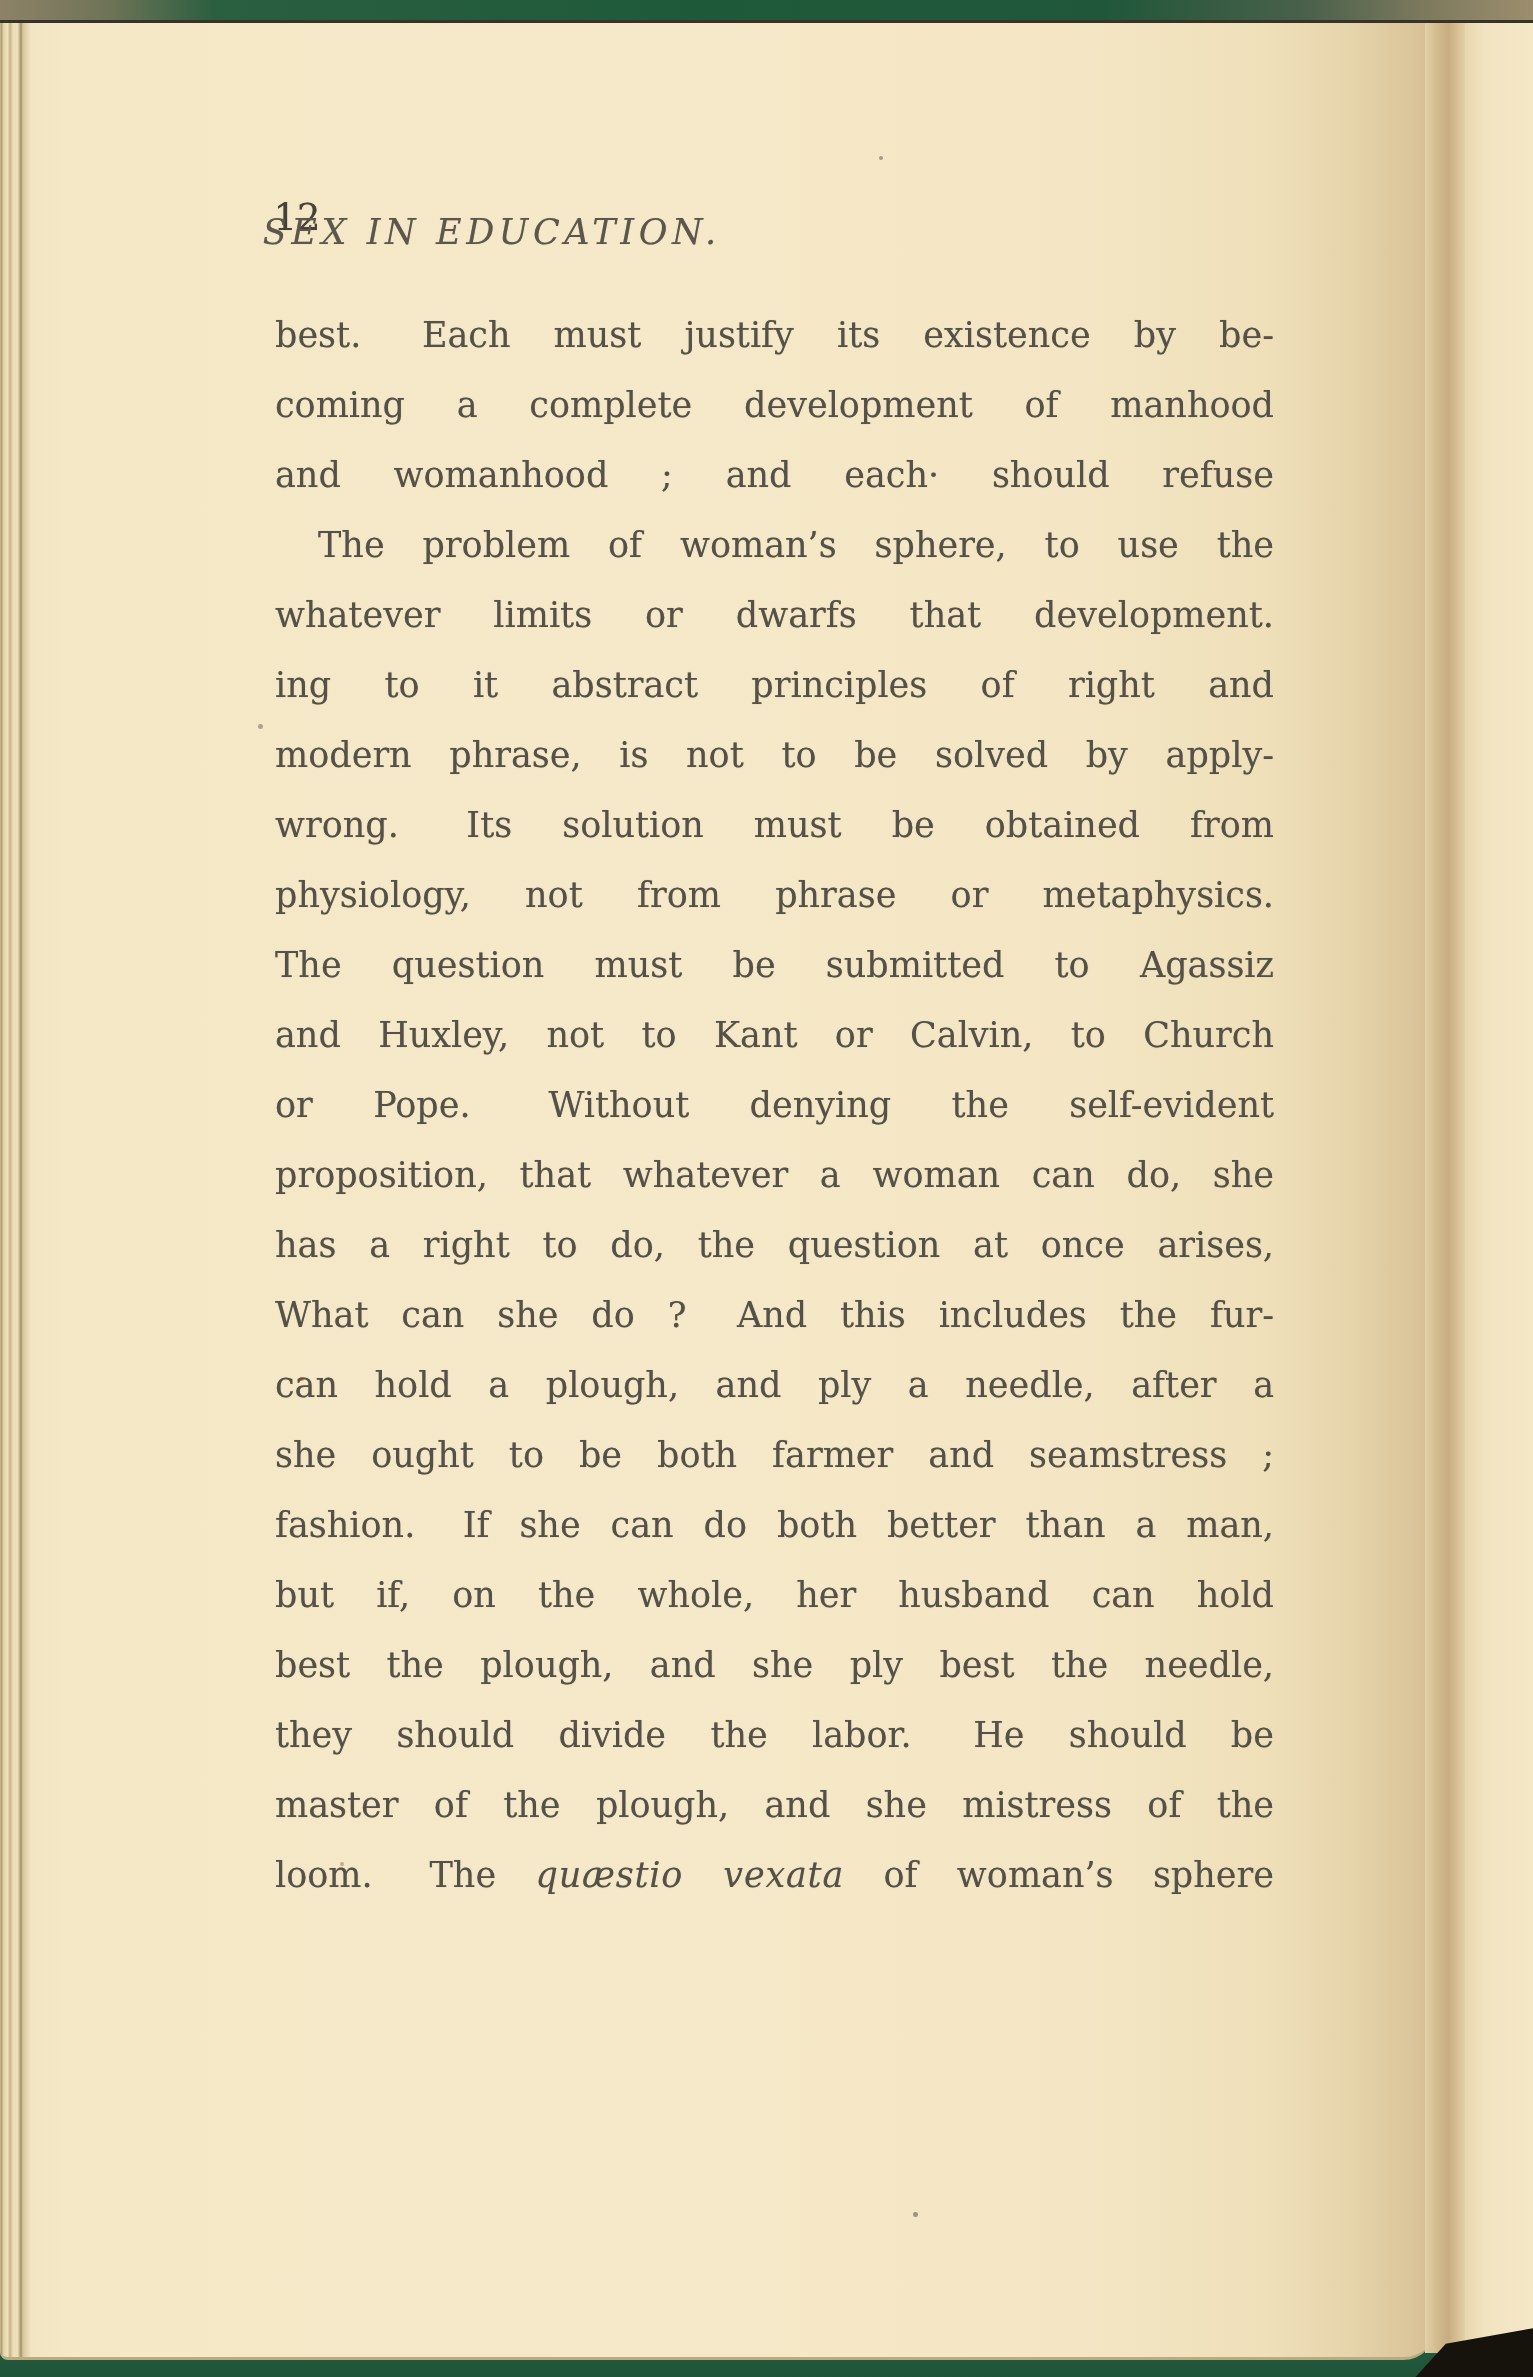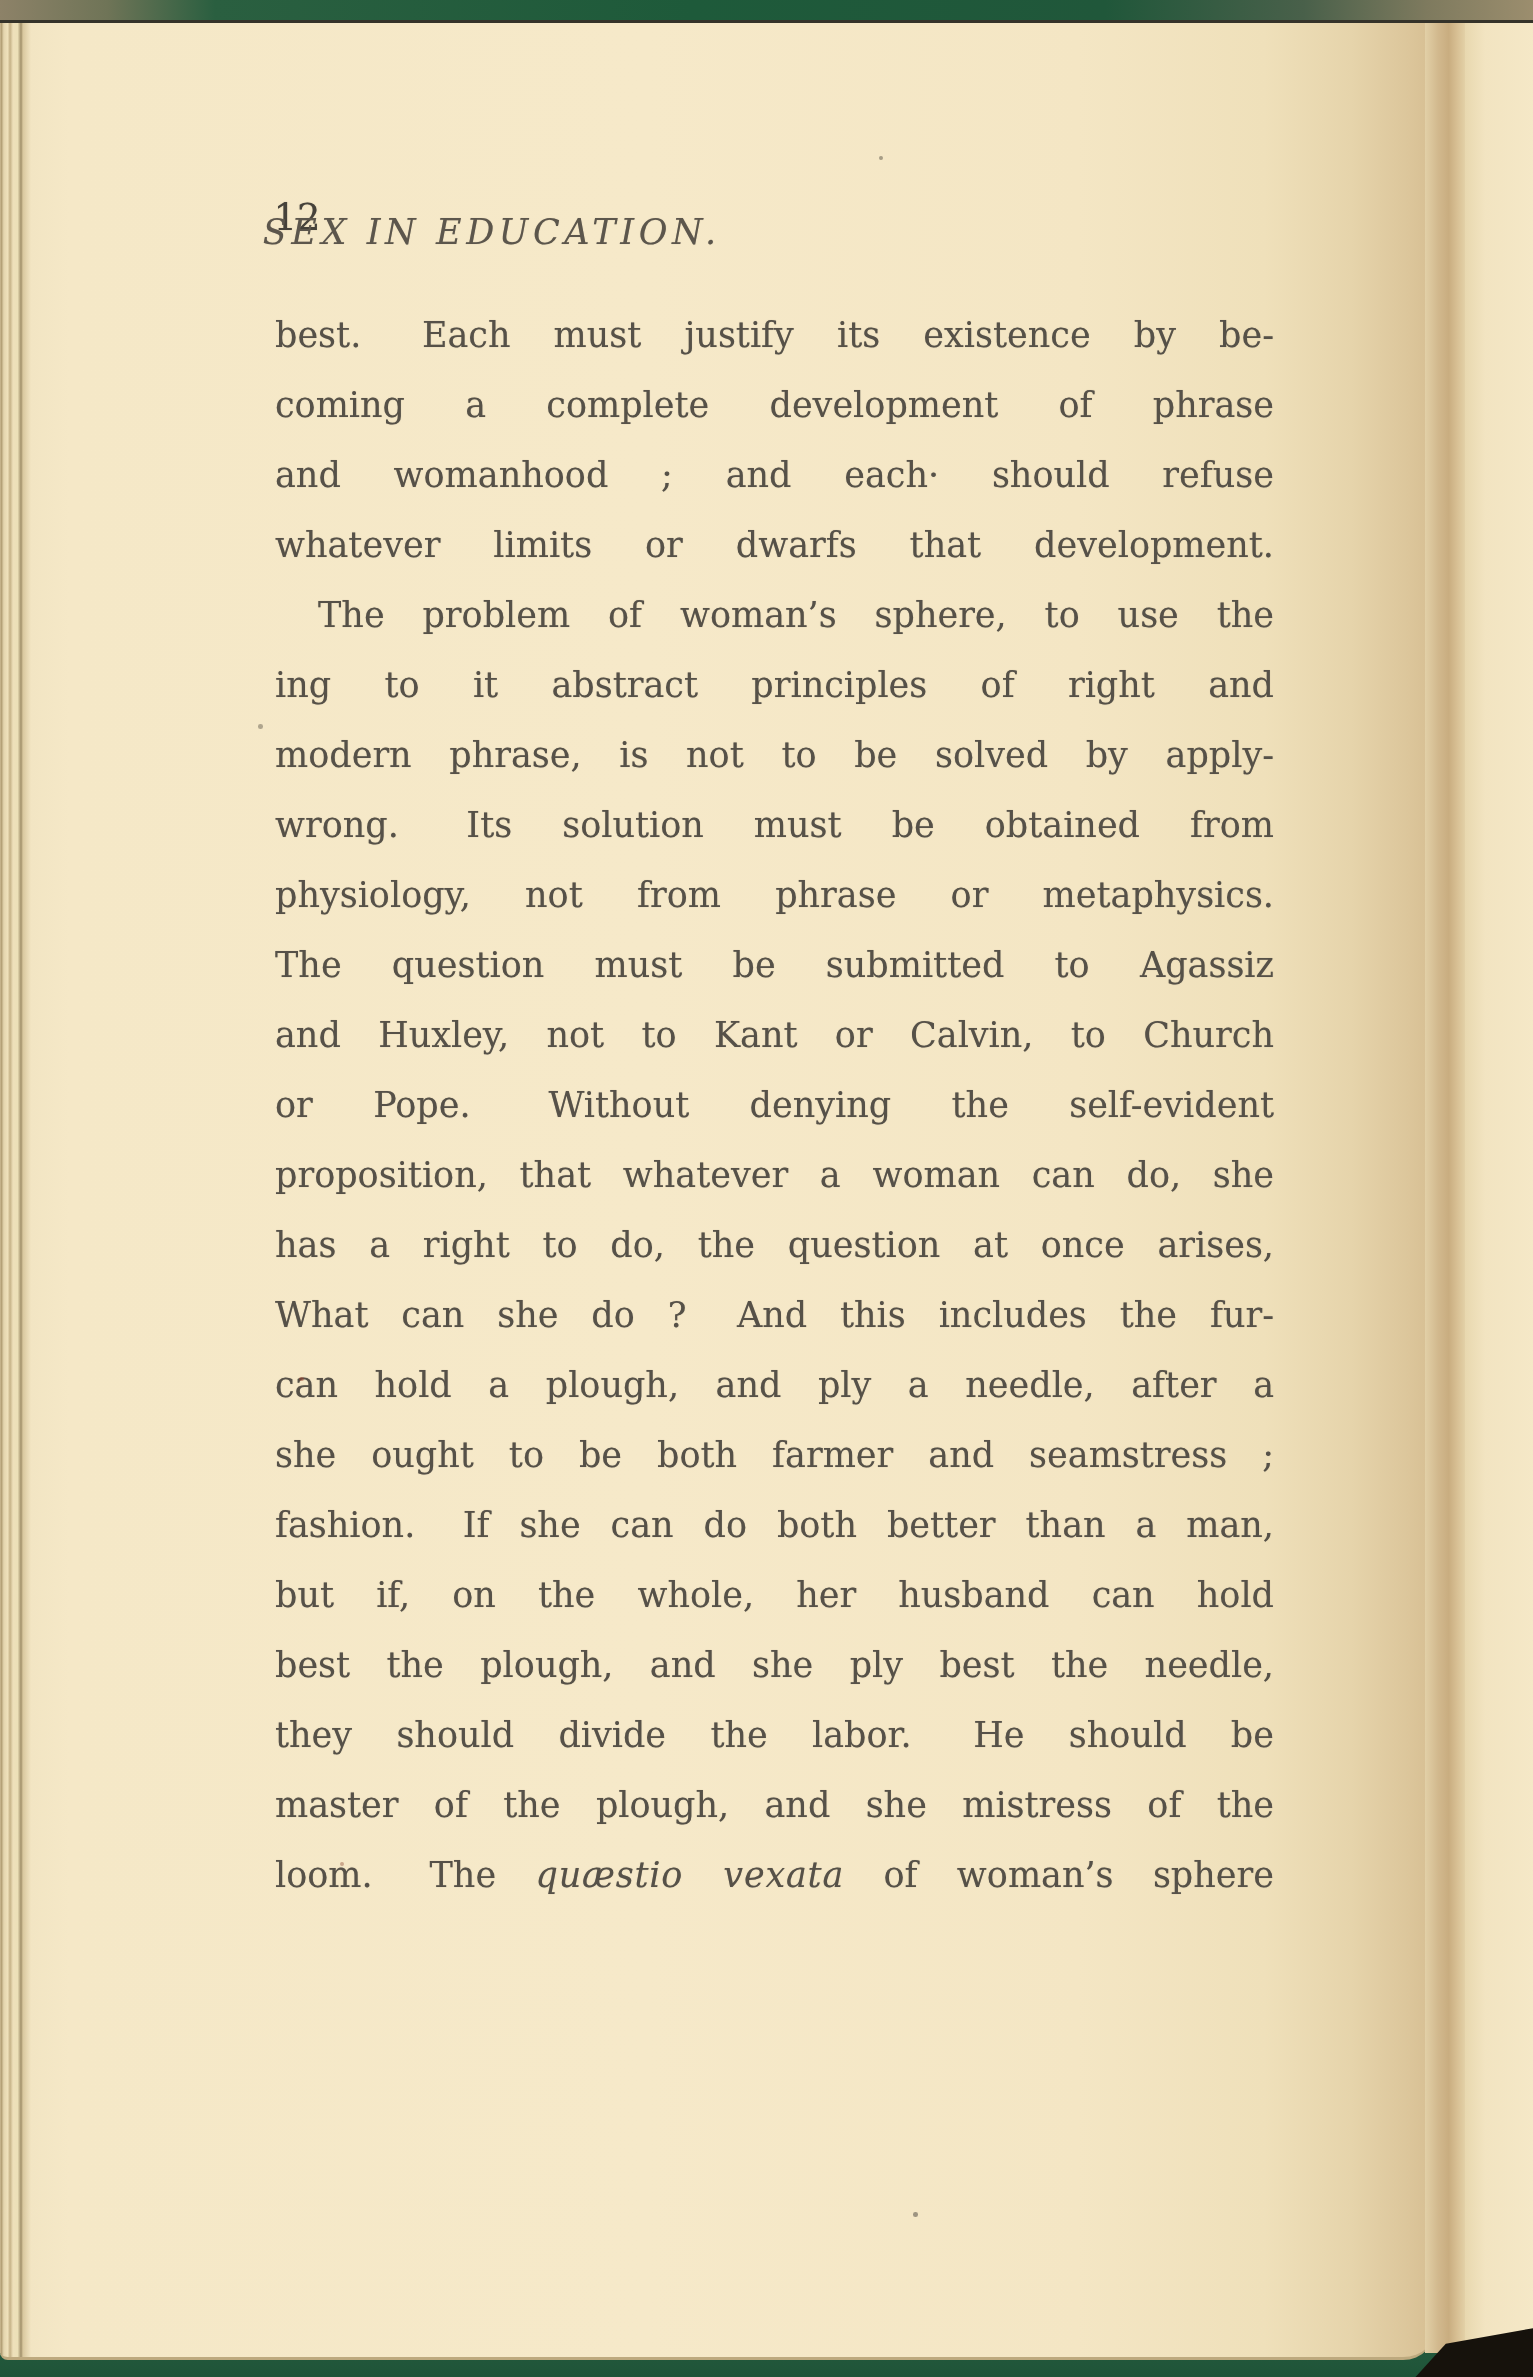--- a/index.html
+++ b/index.html
@@ -72,24 +72,24 @@
   <div class="gutter"></div>
   <div class="right-page"></div>
   <div class="top-strip"></div>
   <div class="corner-dark"></div>
 
   <div class="content">
     <span class="folio">12</span>
     <span class="running-title">SEX IN EDUCATION.</span>
     <div class="body-text">
         <div class="line">best.  Each must justify its existence by be-</div>
-        <div class="line">coming a complete development of phrase</div>
+        <div class="line">coming a complete development of manhood</div>
         <div class="line">and womanhood ; and each· should refuse</div>
+        <div class="line indent">The problem of woman’s sphere, to use the</div>
         <div class="line">whatever limits or dwarfs that development.</div>
-        <div class="line indent">The problem of woman’s sphere, to use the</div>
         <div class="line">ing to it abstract principles of right and</div>
         <div class="line">modern phrase, is not to be solved by apply-</div>
         <div class="line">wrong.  Its solution must be obtained from</div>
         <div class="line">physiology, not from phrase or metaphysics.</div>
         <div class="line">The question must be submitted to Agassiz</div>
         <div class="line">and Huxley, not to Kant or Calvin, to Church</div>
         <div class="line">or Pope.  Without denying the self-evident</div>
         <div class="line">proposition, that whatever a woman can do, she</div>
         <div class="line">has a right to do, the question at once arises,</div>
         <div class="line">What can she do ?  And this includes the fur-</div>

